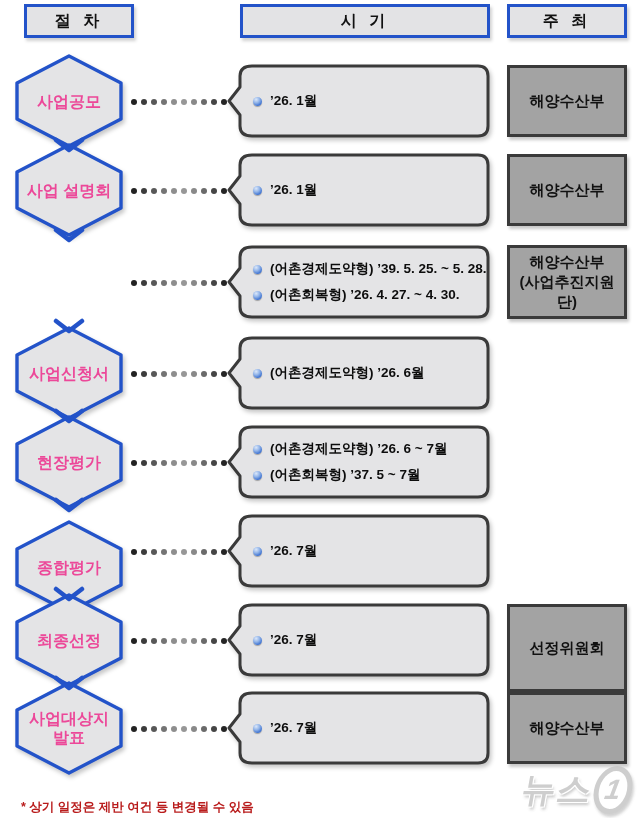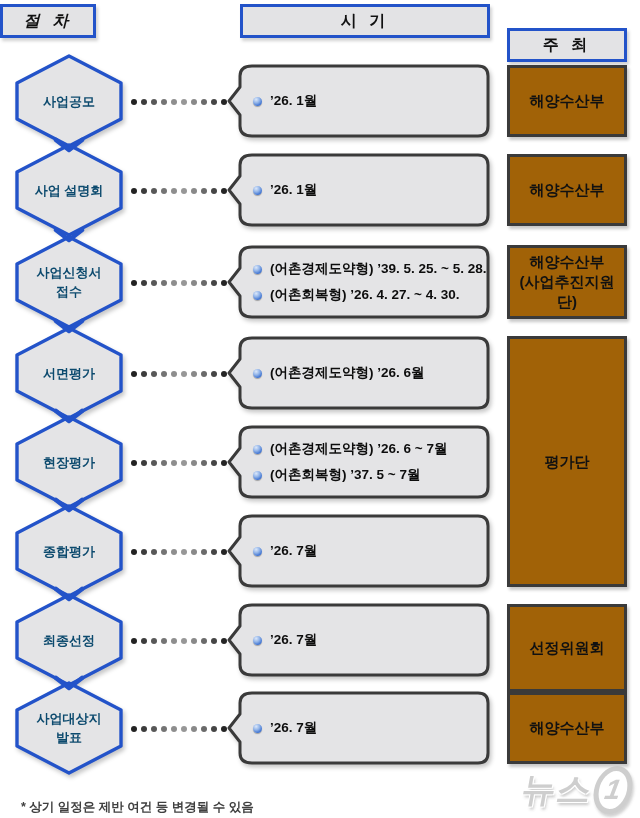--- a/index.html
+++ b/index.html
@@ -23,42 +23,42 @@
     border: 3px solid #2353c9;
     display: flex;
     align-items: center;
     justify-content: center;
     font-size: 16px;
     font-weight: bold;
     letter-spacing: 4px;
     color: #111;
     box-shadow: 2px 3px 3px rgba(0,0,0,0.18);
   }
-  .hdr-proc { left: 0;  width: 96px; font-style: italic; }
+  .hdr-proc { left: 24px;  width: 110px; }
   .hdr-time { left: 240px; width: 250px; }
-  .hdr-host { left: 507px; width: 120px; margin-top: 24px; }
+  .hdr-host { left: 507px; width: 120px; }
 
   
   .hex {
     position: absolute;
     left: 14px;
     width: 110px;
     height: 96px;
   }
   .hex svg { position: absolute; inset: 0; filter: drop-shadow(2px 3px 2px rgba(0,0,0,0.22)); }
   .hex-label {
     position: absolute;
     inset: 0;
     display: flex;
     flex-direction: column;
     align-items: center;
     justify-content: center;
-    font-size: 13px;
+    font-size: 16px;
     font-weight: bold;
-    color: #0c4a6e;
+    color: #ec4899;
     line-height: 19px;
     text-align: center;
   }
 
   
   .chev { position: absolute; left: 52px; width: 34px; height: 18px; }
 
   
   .dots {
     position: absolute;
@@ -105,42 +105,42 @@
     background: radial-gradient(circle at 35% 28%, #dce8fa 0%, #8fb2e8 40%, #3a6fd0 75%, #274f9e 100%);
     box-shadow: 0 1px 1px rgba(0,0,0,0.3);
   }
   .ttext { font-size: 13.5px; font-weight: bold; color: #0d0d0d; white-space: nowrap; }
 
   
   .host {
     position: absolute;
     left: 507px;
     width: 120px;
-    background: #a16207;
+    background: #a3a3a3;
     border: 3px solid #3a3a3a;
     display: flex;
     flex-direction: column;
     align-items: center;
     justify-content: center;
     font-size: 15px;
     font-weight: bold;
     color: #111;
     line-height: 20px;
     text-align: center;
     box-shadow: 2px 3px 3px rgba(0,0,0,0.22);
   }
 
   
   .footnote {
     position: absolute;
     left: 21px;
     top: 799px;
     font-size: 12.5px;
     font-weight: 600;
-    color: #404040;
+    color: #b91c1c;
   }
 
   
   .watermark {
     position: absolute;
     right: 8px;
     top: 766px;
     display: flex;
     align-items: center;
     gap: 2px;
@@ -241,29 +241,20 @@
       <div class="tline">
           <span class="bullet"></span>
           <span class="ttext">’26. 1월</span>
         </div>
     </div>
   </div>
   <div class="host" style="top:154px;height:72px">
     <span>해양수산부</span>
   </div>
 
-  <div class="hex" style="top:234px">
-    <svg viewBox="0 0 110 96">
-        <polygon points="55,3 107,30 107,66 55,93 3,66 3,30" fill="#e4e4e6" stroke="#2353c9" stroke-width="3.4" stroke-linejoin="round"></polygon>
-      </svg>
-    <div class="hex-label">
-      <span>사업신청서</span>
-      <span>접수</span>
-    </div>
-  </div>
   <div class="dots" style="top:279px">
       <span></span>
       <span></span>
       <span></span>
       <span></span>
       <span></span>
       <span></span>
       <span></span>
       <span></span>
       <span></span>
@@ -287,21 +278,21 @@
   <div class="host" style="top:245px;height:74px">
     <span>해양수산부</span>
     <span>(사업추진지원단)</span>
   </div>
 
   <div class="hex" style="top:325px">
     <svg viewBox="0 0 110 96">
         <polygon points="55,3 107,30 107,66 55,93 3,66 3,30" fill="#e4e4e6" stroke="#2353c9" stroke-width="3.4" stroke-linejoin="round"></polygon>
       </svg>
     <div class="hex-label">
-        <span>서면평가</span>
+        <span>사업신청서</span>
       </div>
   </div>
   <div class="dots" style="top:370px">
       <span></span>
       <span></span>
       <span></span>
       <span></span>
       <span></span>
       <span></span>
       <span></span>
@@ -314,23 +305,20 @@
         <path d="M 26 2 H 252 Q 262 2 262 12 V 62 Q 262 72 252 72 H 26 Q 14 72 14 62 V 51 L 3 37 L 14 23 V 12 Q 14 2 26 2 Z" fill="#e4e4e6" stroke="#3a3a3a" stroke-width="3" stroke-linejoin="round"></path>
       </svg>
     <div class="callout-content">
       <div class="tline">
           <span class="bullet"></span>
           <span class="ttext">(어촌경제도약형) ’26. 6월</span>
         </div>
     </div>
   </div>
 
-  <div class="host" style="top:336px;height:251px">
-    <span>평가단</span>
-  </div>
 
   <div class="hex" style="top:414px">
     <svg viewBox="0 0 110 96">
         <polygon points="55,3 107,30 107,66 55,93 3,66 3,30" fill="#e4e4e6" stroke="#2353c9" stroke-width="3.4" stroke-linejoin="round"></polygon>
       </svg>
     <div class="hex-label">
         <span>현장평가</span>
       </div>
   </div>
   <div class="dots" style="top:459px">
@@ -354,21 +342,21 @@
           <span class="bullet"></span>
           <span class="ttext">(어촌경제도약형) ’26. 6 ~ 7월</span>
         </div>
       <div class="tline">
           <span class="bullet"></span>
           <span class="ttext">(어촌회복형) ’37. 5 ~ 7월</span>
         </div>
     </div>
   </div>
 
-  <div class="hex" style="top:503px">
+  <div class="hex" style="top:519px">
     <svg viewBox="0 0 110 96">
         <polygon points="55,3 107,30 107,66 55,93 3,66 3,30" fill="#e4e4e6" stroke="#2353c9" stroke-width="3.4" stroke-linejoin="round"></polygon>
       </svg>
     <div class="hex-label">
         <span>종합평가</span>
       </div>
   </div>
   <div class="dots" style="top:548px">
       <span></span>
       <span></span>

